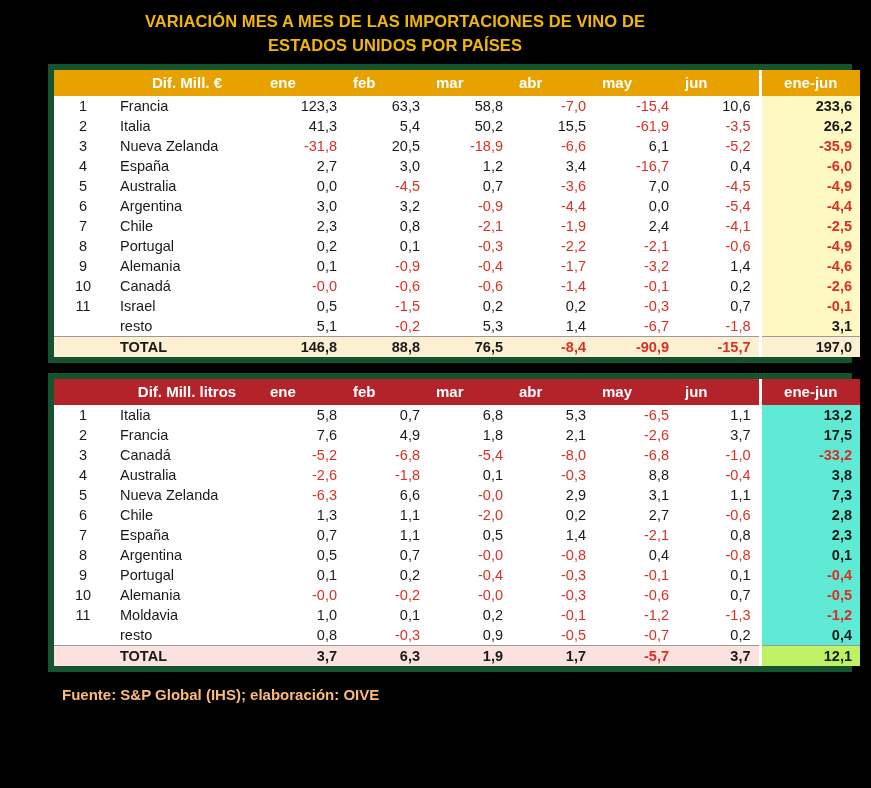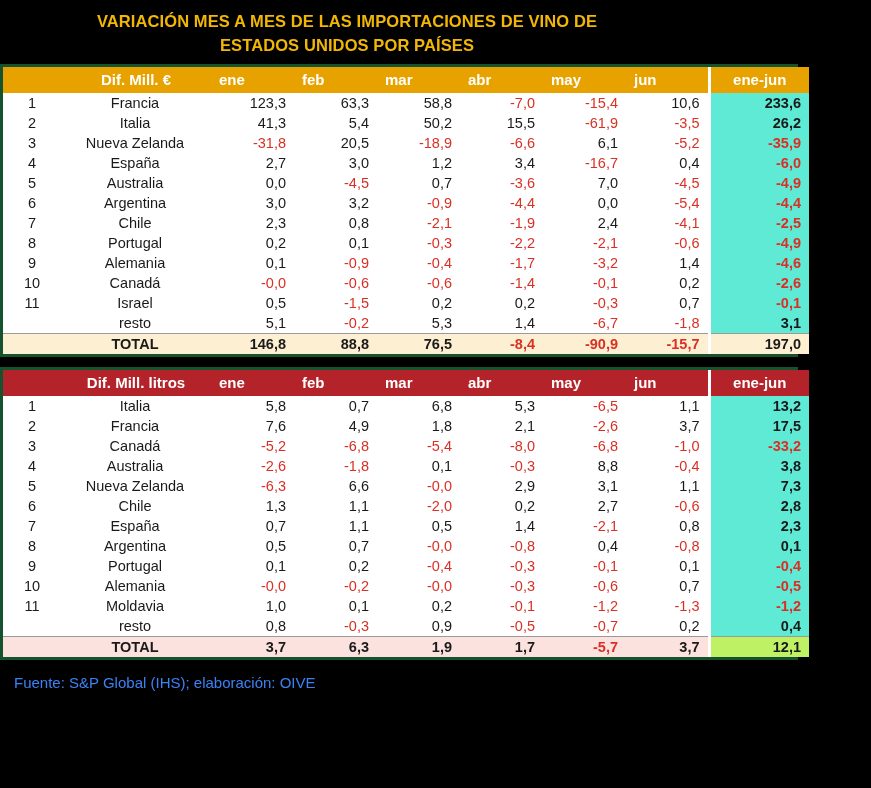--- a/index.html
+++ b/index.html
@@ -2,21 +2,21 @@
 <html><head>
 <meta charset="utf-8">
 <style>
   html,body{margin:0;padding:0;}
   body{
     width:871px;height:788px;
     background:#000000;
     font-family:"Liberation Sans", sans-serif;
     overflow:hidden;
   }
-  .page{position:relative;width:694px;height:788px;}
+  .page{position:relative;width:694px;height:788px;margin-left:48px;}
 
   .title{
     color:#F2B705;
     font-weight:bold;
     font-size:16.5px;
     text-align:center;
     line-height:1.45;
     padding:10px 60px 6px 60px;
     letter-spacing:0.1px;
   }
@@ -51,46 +51,46 @@
   thead th.h-tot{text-align:center;background-clip:padding-box;}
   .hdr-amber th.h-tot{border-left:3px solid #ffffff;}
   .hdr-red th.h-tot{border-left:3px solid #ffffff;}
 
   tbody td{
     padding:2px 8px 2px 8px;
     color:#1a1a1a;
     white-space:nowrap;
   }
   td.rank{text-align:center;color:#1a1a1a;}
-  td.country{text-align:center;padding-right:10px;}
+  td.country{text-align:left;padding-right:10px;}
   td.num{text-align:right;}
   td.tot{
     text-align:right;
     font-weight:bold;
   }
-  .t1 td.tot{background:#5eead4;border-left:3px solid #ffffff;}
+  .t1 td.tot{background:#fef9c3;border-left:3px solid #ffffff;}
   .t2 td.tot{background:#5eead4;border-left:3px solid #ffffff;}
   .neg{color:#D93025;}
 
   tr.total-row td{
     font-weight:bold;
     border-top:1px solid #9a9a9a;
   }
   .t1 tr.total-row td{background:#FDEFD2;}
   .t1 tr.total-row td.tot{background:#FDEFD2;}
   .t2 tr.total-row td{background:#FBE2DE;}
   .t2 tr.total-row td.tot{background:#bef264;}
 
   .spacer{height:10px;background:#000000;}
 
-  .tbl-outer{border:3px solid #14532d;}
+  .tbl-outer{border:6px solid #14532d;}
 
   .source{
-    color:#3b82f6;
-    font-weight:normal;
+    color:#fdba74;
+    font-weight:bold;
     font-size:15px;
     padding:14px 0 0 14px;
   }
 </style>
 </head>
 <body>
 
 <div class="page">
 
   <div class="title">

